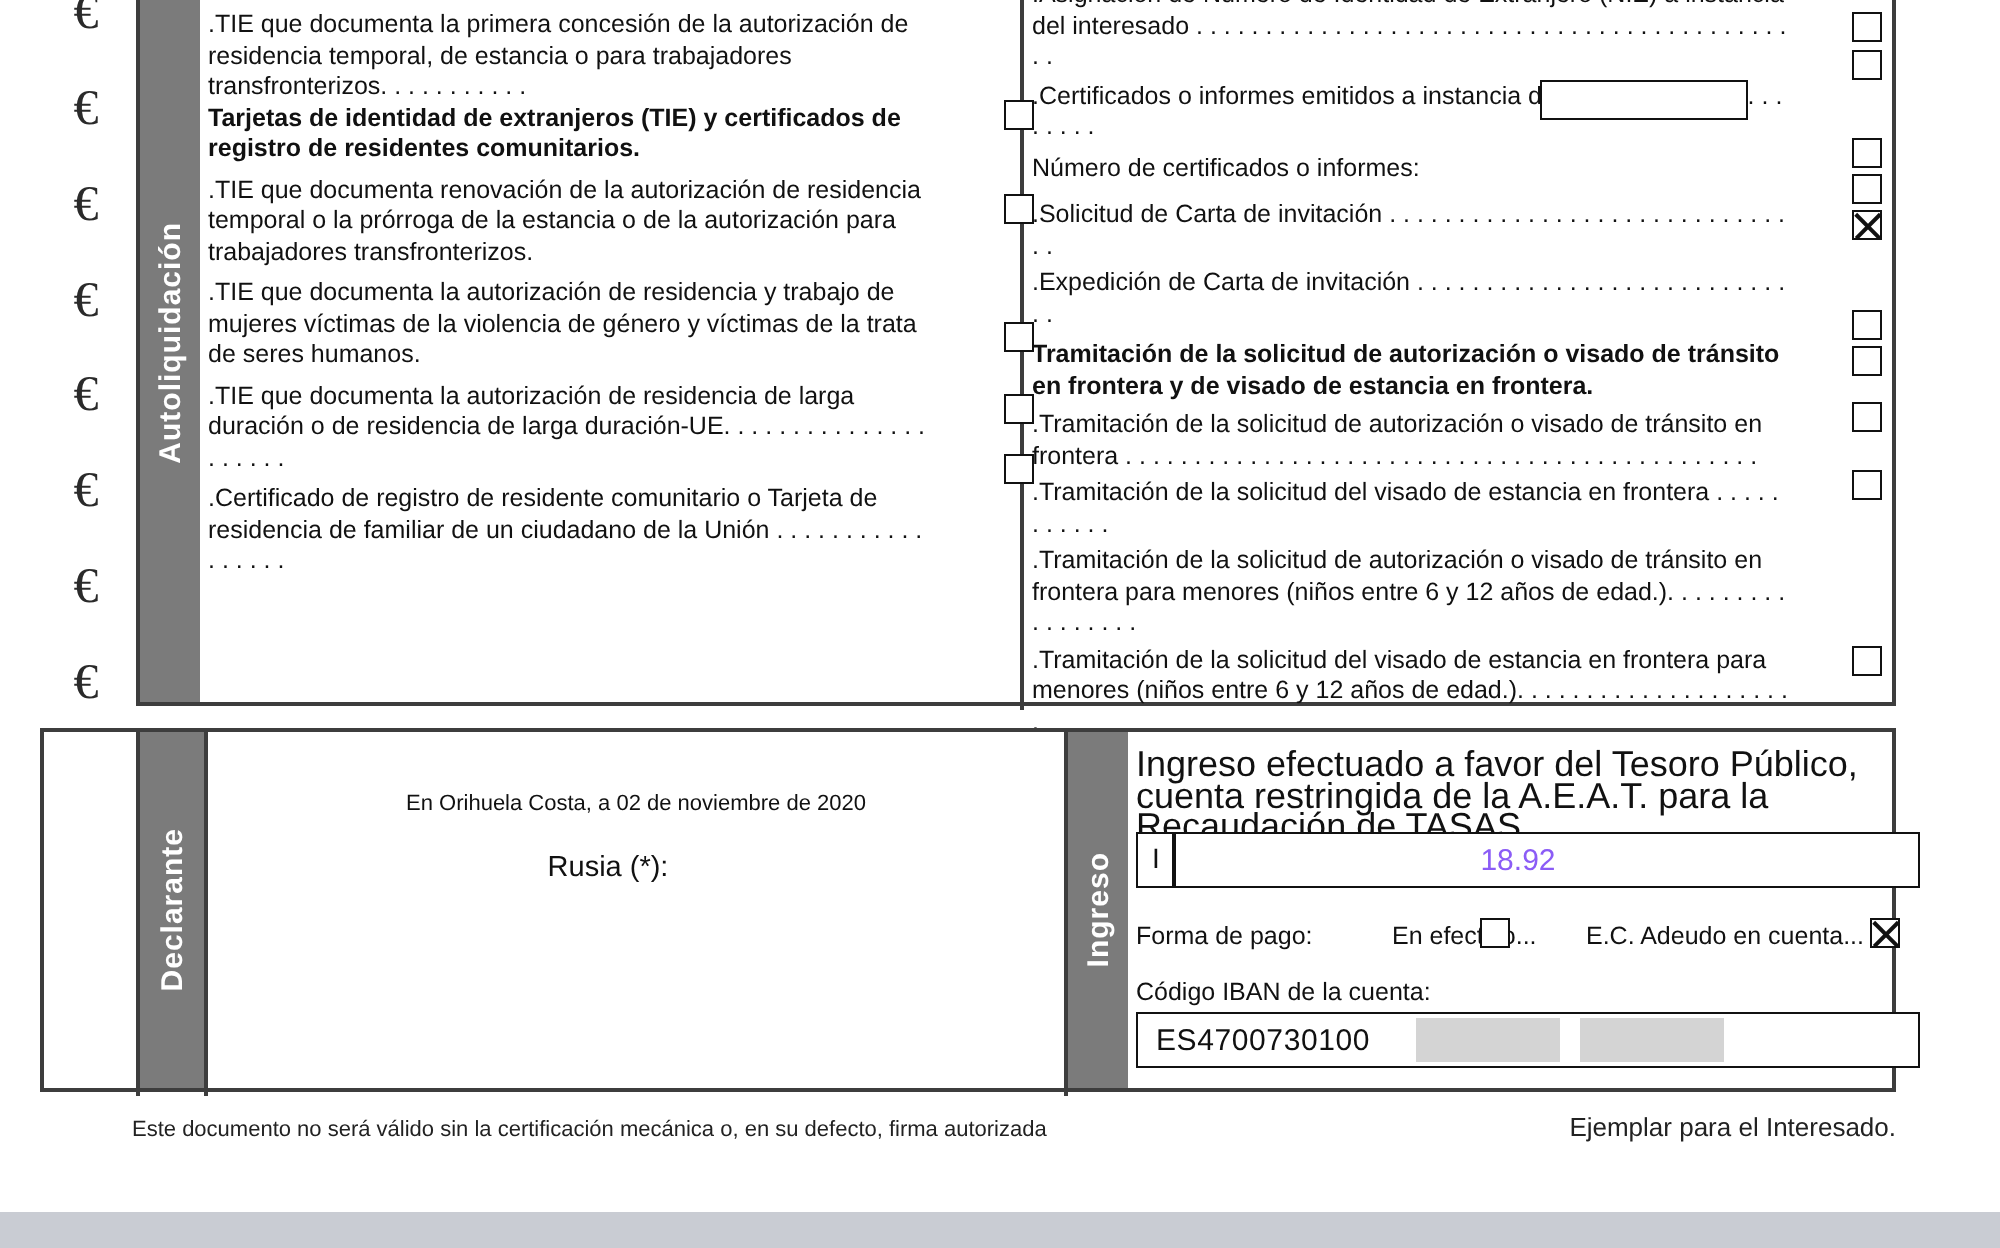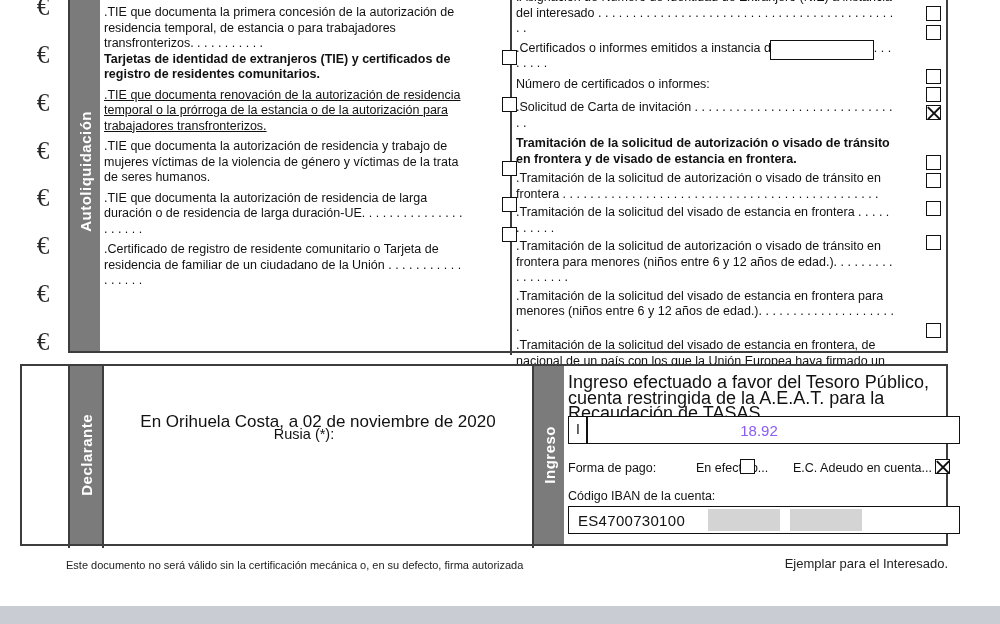--- a/index.html
+++ b/index.html
@@ -156,21 +156,21 @@
 
     <div class="divider-v" style="left:440px; top:0; height:363px;"></div>
 
     <div style="position:absolute; left:34px; top:8px; width:400px;">
 
       <div class="line" style="margin-top:5px; width:400px; padding-right:38px;">.TIE que documenta la primera concesión de la autorización de residencia temporal, de estancia o para trabajadores transfronterizos. . . . . . . . . . .</div>
 
       <div class="line bold" style="width:392px;">Tarjetas de identidad de extranjeros (TIE) y certificados de registro de residentes comunitarios.</div>
       <div class="cb" style="left:398px; top:50px;"></div>
 
-      <div class="line" style="margin-top:5px; width:400px; padding-right:38px;text-decoration:underline;">.TIE que documenta renovación de la autorización de residencia temporal o la prórroga de la estancia o de la autorización para trabajadores transfronterizos.</div>
+      <div class="line" style="margin-top:5px; width:400px; padding-right:38px;">.TIE que documenta renovación de la autorización de residencia temporal o la prórroga de la estancia o de la autorización para trabajadores transfronterizos.</div>
       <div class="cb" style="left:398px; top:97px;"></div>
 
       <div class="line" style="margin-top:5px; width:400px; padding-right:38px;">.TIE que documenta la autorización de residencia y trabajo de mujeres víctimas de la violencia de género y víctimas de la trata de seres humanos.</div>
       <div class="cb" style="left:398px; top:161px;"></div>
 
       <div class="line" style="margin-top:5px; width:400px; padding-right:38px;">.TIE que documenta la autorización de residencia de larga duración o de residencia de larga duración-UE. . . . . . . . . . . . . . . . . . . . .</div>
       <div class="cb" style="left:398px; top:197px;"></div>
 
       <div class="line" style="margin-top:5px; width:400px; padding-right:38px;">.Certificado de registro de residente comunitario o Tarjeta de residencia de familiar de un ciudadano de la Unión . . . . . . . . . . . . . . . . .</div>
       <div class="cb" style="left:398px; top:227px;"></div>
@@ -183,20 +183,21 @@
 
       <div class="line" style="margin-top:4px; width:420px; padding-right:40px;">.Certificados o informes emitidos a instancia del interesado . . . . . . . . . . . .</div>
       <div class="cb" style="left:410px; top:35px;"></div>
 
       <div class="line" style="margin-top:5px;">Número de certificados o informes:</div>
       <div class="field-box" style="left:254px; top:50px; width:104px; height:20px;"></div>
 
       <div class="line" style="margin-top:8px; width:420px; padding-right:40px;">.Solicitud de Carta de invitación . . . . . . . . . . . . . . . . . . . . . . . . . . . . . . .</div>
       <div class="cb" style="left:410px; top:79px;"></div>
 
+      <div class="line" style="margin-top:3px; width:420px; padding-right:40px;">.Expedición de Carta de invitación . . . . . . . . . . . . . . . . . . . . . . . . . . . . .</div>
       <div class="cb" style="left:410px; top:97px;"></div>
 
       <div class="line bold" style="margin-top:5px; width:420px; padding-right:40px;">Tramitación de la solicitud de autorización o visado de tránsito en frontera y de visado de estancia en frontera.</div>
       <div class="cb checked" style="left:410px; top:115px;"></div>
 
       <div class="line" style="margin-top:4px; width:420px; padding-right:40px;">.Tramitación de la solicitud de autorización o visado de tránsito en frontera . . . . . . . . . . . . . . . . . . . . . . . . . . . . . . . . . . . . . . . . . . . . . .</div>
       <div class="cb" style="left:410px; top:165px;"></div>
 
       <div class="line" style="margin-top:3px; width:420px; padding-right:40px;">.Tramitación de la solicitud del visado de estancia en frontera . . . . . . . . . . .</div>
       <div class="cb" style="left:410px; top:183px;"></div>
@@ -215,21 +216,21 @@
   <div class="block" style="left:20px; top:364px; width:928px; height:182px;">
 
     <div class="vtab" style="left:48px; width:32px;">
       <span>Declarante</span>
     </div>
 
     <div class="divider-v" style="left:46px; top:0; height:182px;"></div>
     <div class="divider-v" style="left:80px; top:0; height:182px;"></div>
 
     <div style="position:absolute; left:82px; top:0; width:428px; height:182px;">
-      <div style="position:absolute; left:0; top:30px; width:428px; text-align:center; font-size:17px; color:#111;margin-top:16px;">En Orihuela Costa, a 02 de noviembre de 2020</div>
+      <div style="position:absolute; left:0; top:30px; width:428px; text-align:center; font-size:11px; color:#111;">En Orihuela Costa, a 02 de noviembre de 2020</div>
       <div style="position:absolute; left:0; top:60px; width:400px; text-align:center; font-size:14.5px; color:#111;">Rusia (*):</div>
       <div style="position:absolute; left:130px; top:86px; width:240px; height:70px;"></div>
     </div>
 
     <div class="divider-v" style="left:510px; top:0; height:182px;"></div>
 
     <div class="vtab" style="left:512px; width:30px;">
       <span>Ingreso</span>
     </div>
 

